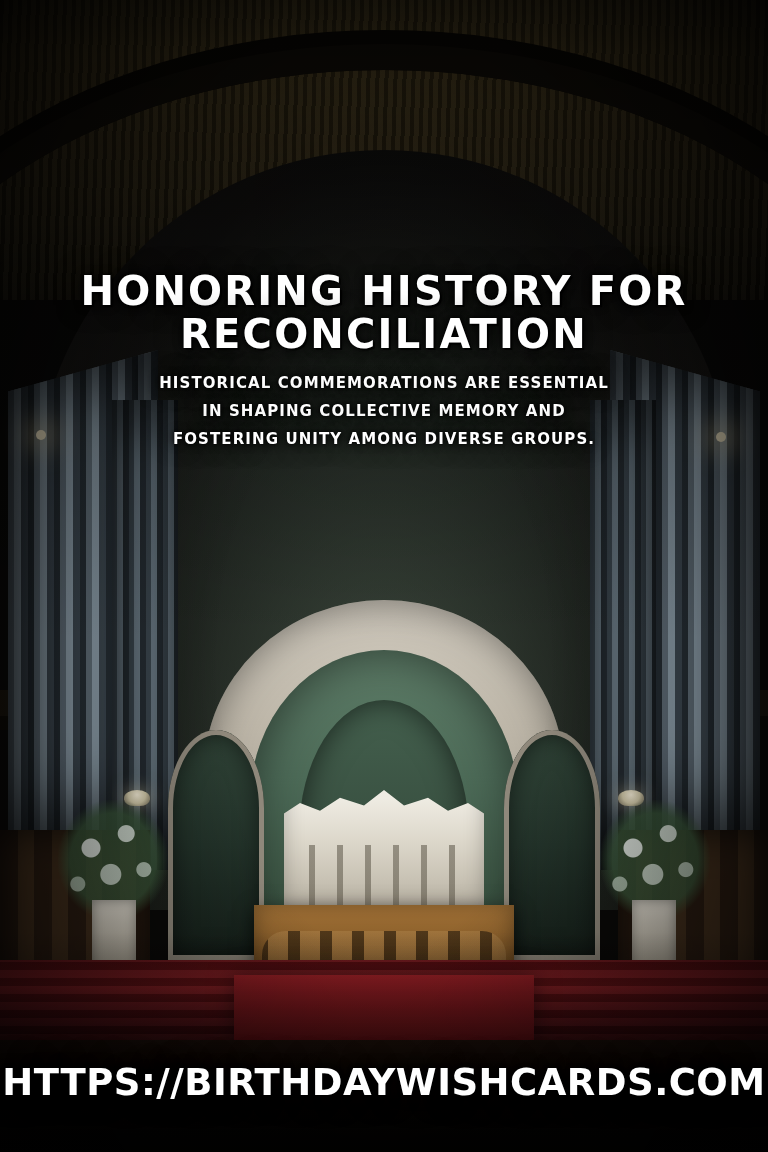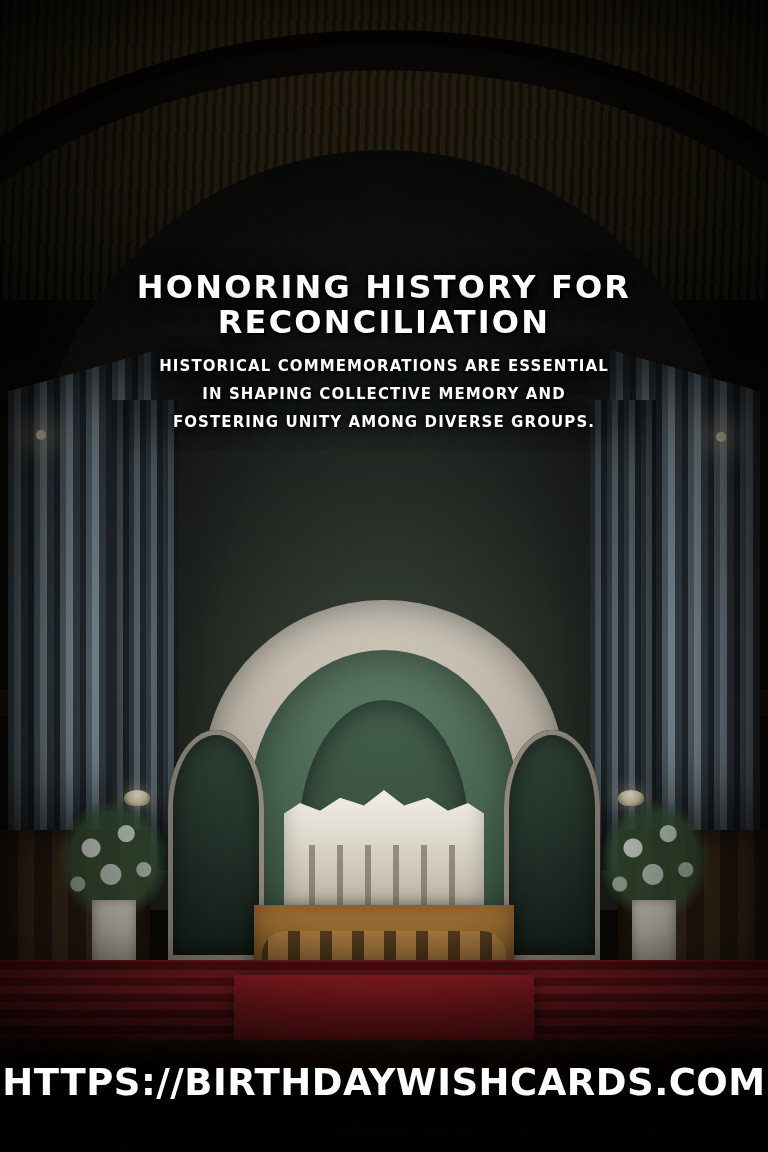--- a/index.html
+++ b/index.html
@@ -303,21 +303,21 @@
     right: 0;
     top: 270px;
     text-align: center;
     padding: 0 60px;
     box-sizing: border-box;
   }
   .headline {
     margin: 0;
     font-family: "DejaVu Sans", sans-serif;
     font-weight: 700;
-    font-size: 32px;
+    font-size: 40px;
     line-height: 1.08;
     letter-spacing: 2.2px;
     color: #ffffff;
     text-transform: uppercase;
     text-shadow:
       0 0 3px rgba(0,0,0,.95),
       0 0 10px rgba(0,0,0,.9),
       0 0 26px rgba(0,0,0,.85),
       2px 2px 0 rgba(0,0,0,.6);
   }

